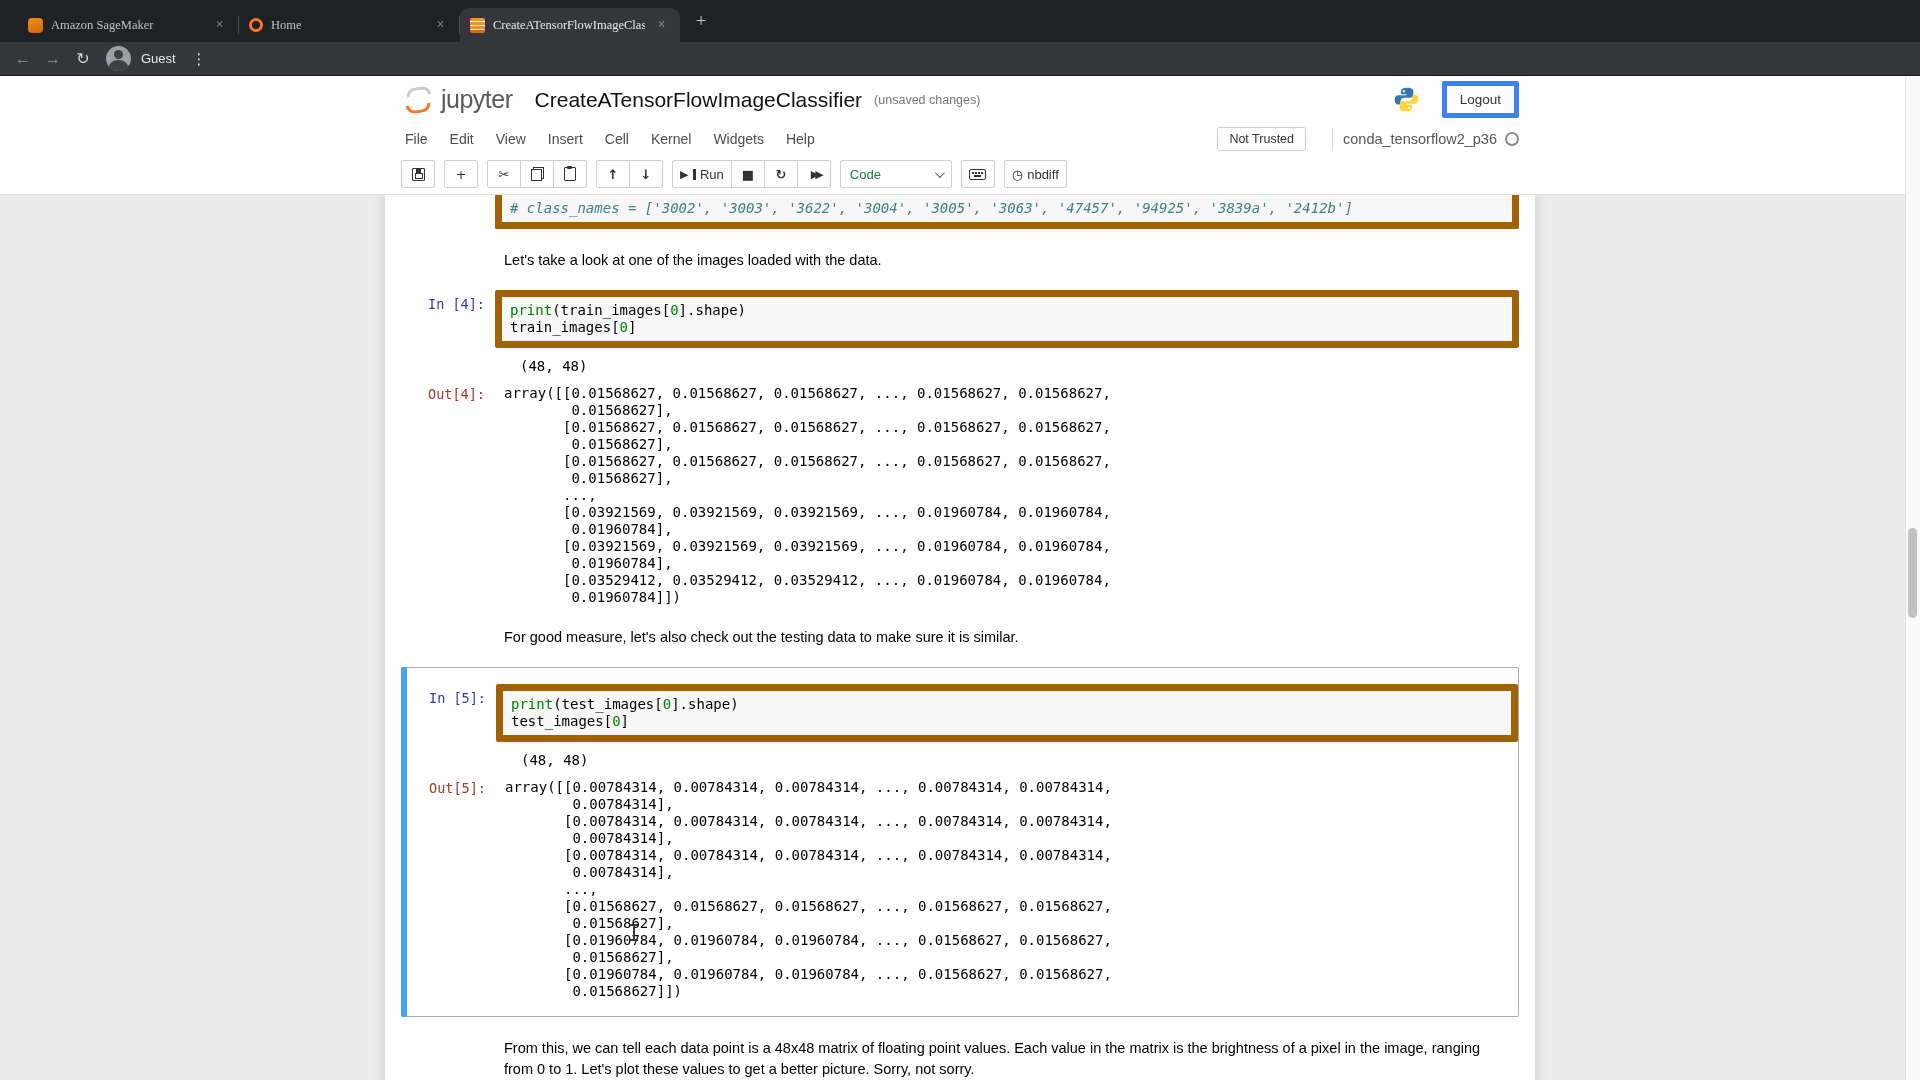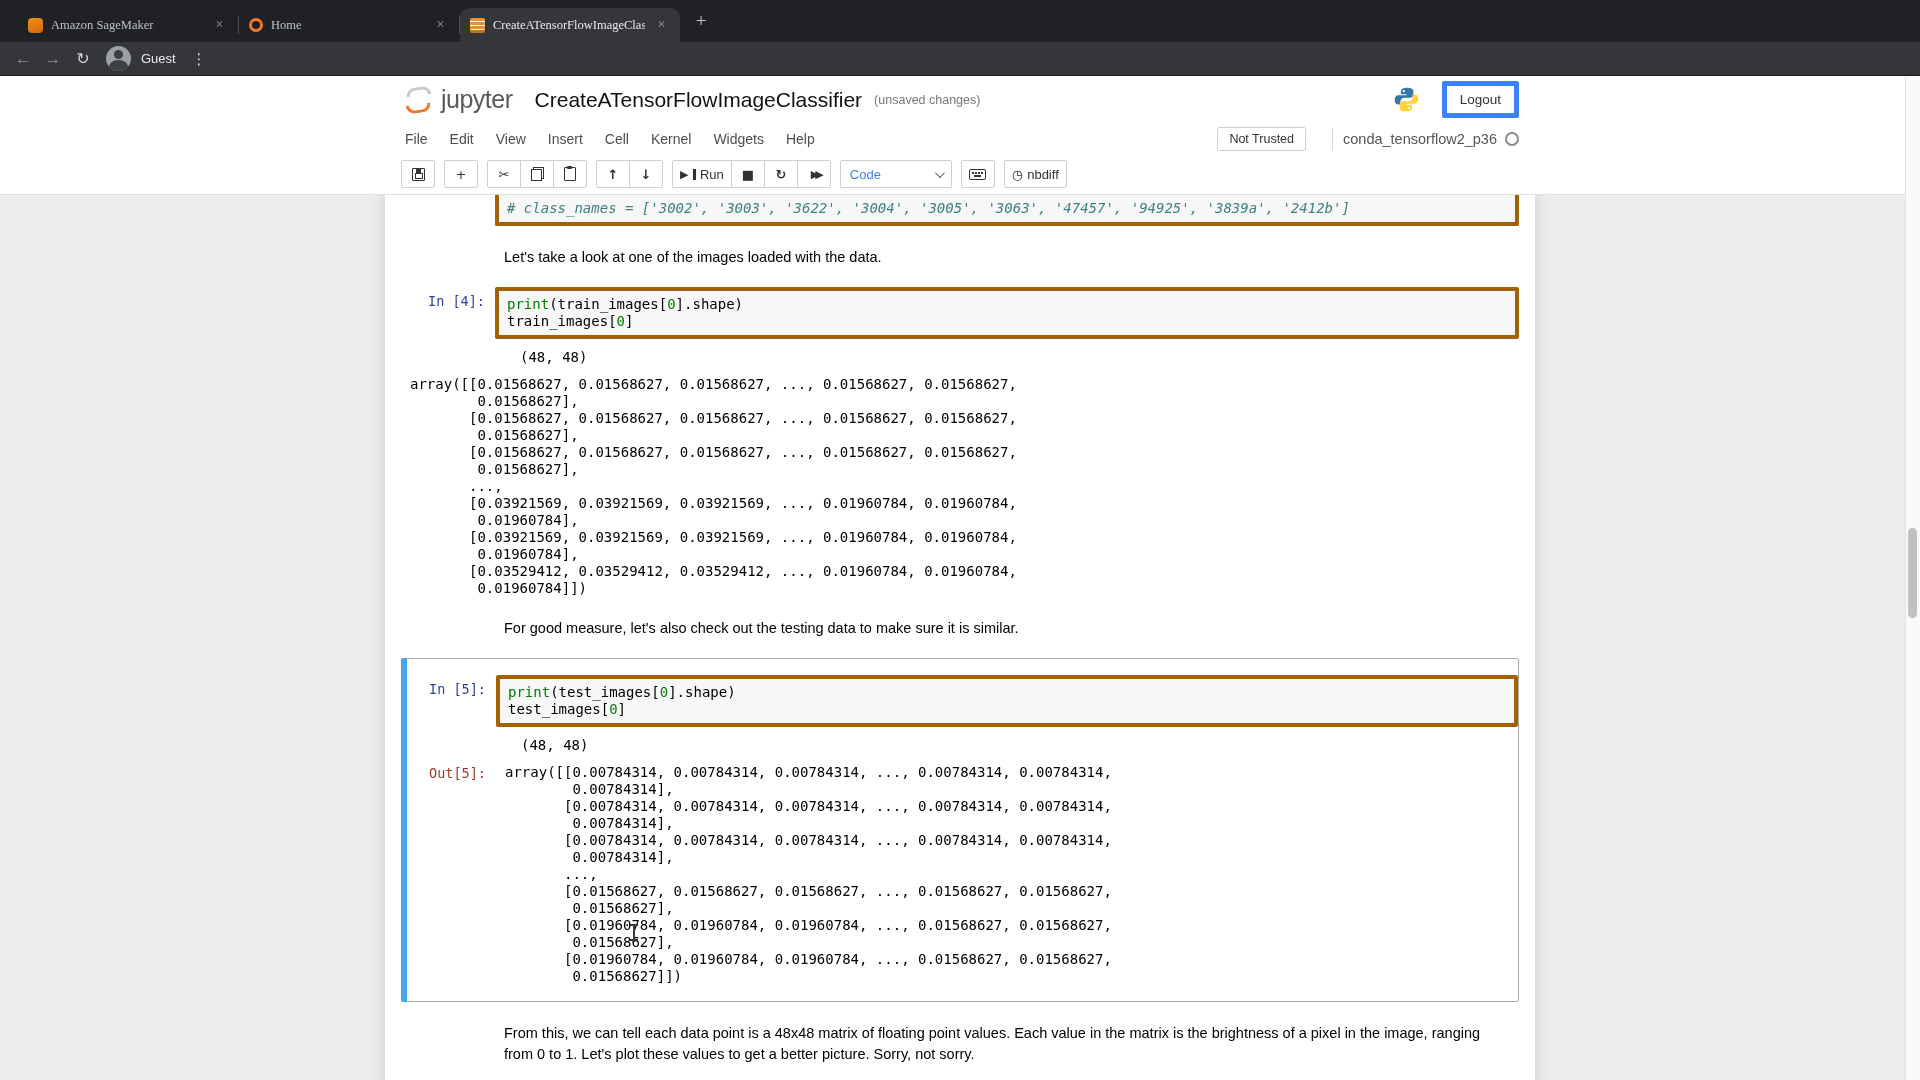--- a/index.html
+++ b/index.html
@@ -71,37 +71,37 @@
   .icon-save::before { content:""; position:absolute; top:0; left:3px; width:5px; height:4px; background:#333; }
   .icon-save::after { content:""; position:absolute; bottom:1px; left:2px; width:6px; height:4px; border:1.2px solid #333; }
   .icon-copy { width:13px; height:14px; position:relative; }
   .icon-copy::before { content:""; position:absolute; top:0; right:0; width:9px; height:10px; border:1.4px solid #333; }
   .icon-copy::after { content:""; position:absolute; bottom:0; left:0; width:9px; height:10px; border:1.4px solid #333; background:#fff; }
   .icon-paste { width:12px; height:14px; border:1.4px solid #333; border-radius:1px; position:relative; }
   .icon-paste::before { content:""; position:absolute; top:-2px; left:2px; width:5px; height:3px; background:#333; border-radius:1px; }
   .runbar { display:inline-block; width:2.5px; height:11px; background:#333; margin-left:1px; }
   .ffwd { letter-spacing:-4px; font-size:11px; padding-right:4px; }
   .cellselect { width:112px; height:28px; background:#fff; border:1px solid #cfcfcf; border-radius:2px;
-                display:flex; align-items:center; padding:0 9px; font-size:13px; color:#3b82f6; }
+                display:flex; align-items:center; padding:0 9px; font-size:13px; color:#15803d; }
   .cellselect .chev { margin-left:auto; width:7px; height:7px; border-right:1.6px solid #555; border-bottom:1.6px solid #555; transform:rotate(45deg) translateY(-2px); }
   .icon-keyboard { width:17px; height:11px; border:1.4px solid #333; border-radius:2px; position:relative; }
   .icon-keyboard::before { content:""; position:absolute; top:2px; left:2px; width:11px; height:2px;
       background:linear-gradient(90deg,#333 2px,transparent 2px); background-size:3px 2px; }
   .icon-keyboard::after { content:""; position:absolute; bottom:1.5px; left:4px; width:7px; height:1.6px; background:#333; }
   .headerline { border-bottom:1px solid #e0e0e0; box-shadow:0 1px 3px rgba(0,0,0,.06); }
 
   
   .nbpage { background:#ececec; height:887px; overflow:hidden; }
   .container { width:1150px; margin:0 auto; background:#fff; min-height:100%; padding:0 16px; box-shadow:0 0 12px 1px rgba(87,87,87,.2); }
   .cell { padding:8px 0 8px; }
   .cellrow { display:flex; }
   .prompt { width:94px; flex:none; text-align:right; padding:6px 10px 0 0; font:13.5px/17px "DejaVu Sans Mono",monospace; white-space:pre; }
   .prompt.pin { color:#303f9f; }
   .prompt.pout { color:#a23b26; padding-top:1px; }
-  .inputarea { flex:1; border:4px solid #a16207; border-radius:2px; background:#f7f7f7; padding:5px 8px; overflow:hidden; }
+  .inputarea { flex:1; border:7px solid #a16207; border-radius:2px; background:#f7f7f7; padding:5px 8px; overflow:hidden; }
   .cm-line { font:14px/17px "DejaVu Sans Mono",monospace; white-space:pre; color:#000; }
   .tok-p { color:#000; } .tok-com { color:#408080; font-style:italic; } .tok-kw { color:#008000; } .tok-num { color:#008000; }
   .outpre { font:14px/17px "DejaVu Sans Mono",monospace; white-space:pre; color:#000; padding-left:9px; }
   .streamrow { padding-top:10px;gap:16px; }
   .resultrow { padding-top:10px; }
   .mdrow { padding:9px 0; }
   .mdtext { flex:1; font-size:14.5px; line-height:21px; color:#000; padding:4px 8px 2px 9px; }
   .cell.selected { border:1px solid #ababab; border-radius:2px; position:relative; margin:8px 0; }
   .cell.selected::before { content:""; position:absolute; top:-1px; left:-1px; bottom:-1px; width:6px; background:#42a5f5; border-radius:2px 0 0 2px; }
   .partialcell { padding:0 0 8px; }
@@ -268,20 +268,21 @@
         <div class="inputarea">
             <div class="cm-line"><span class="tok-kw">print</span><span class="tok-p">(train_images[</span><span class="tok-num">0</span><span class="tok-p">].shape)</span></div>
             <div class="cm-line"><span class="tok-p">train_images[</span><span class="tok-num">0</span><span class="tok-p">]</span></div>
           </div>
       </div>
       <div class="cellrow streamrow">
         <div class="prompt"></div>
         <div class="outpre">(48, 48)</div>
       </div>
       <div class="cellrow resultrow">
+        <div class="prompt pout">Out[4]:</div>
         <div class="outpre">array([[0.01568627, 0.01568627, 0.01568627, ..., 0.01568627, 0.01568627,
         0.01568627],
        [0.01568627, 0.01568627, 0.01568627, ..., 0.01568627, 0.01568627,
         0.01568627],
        [0.01568627, 0.01568627, 0.01568627, ..., 0.01568627, 0.01568627,
         0.01568627],
        ...,
        [0.03921569, 0.03921569, 0.03921569, ..., 0.01960784, 0.01960784,
         0.01960784],
        [0.03921569, 0.03921569, 0.03921569, ..., 0.01960784, 0.01960784,

